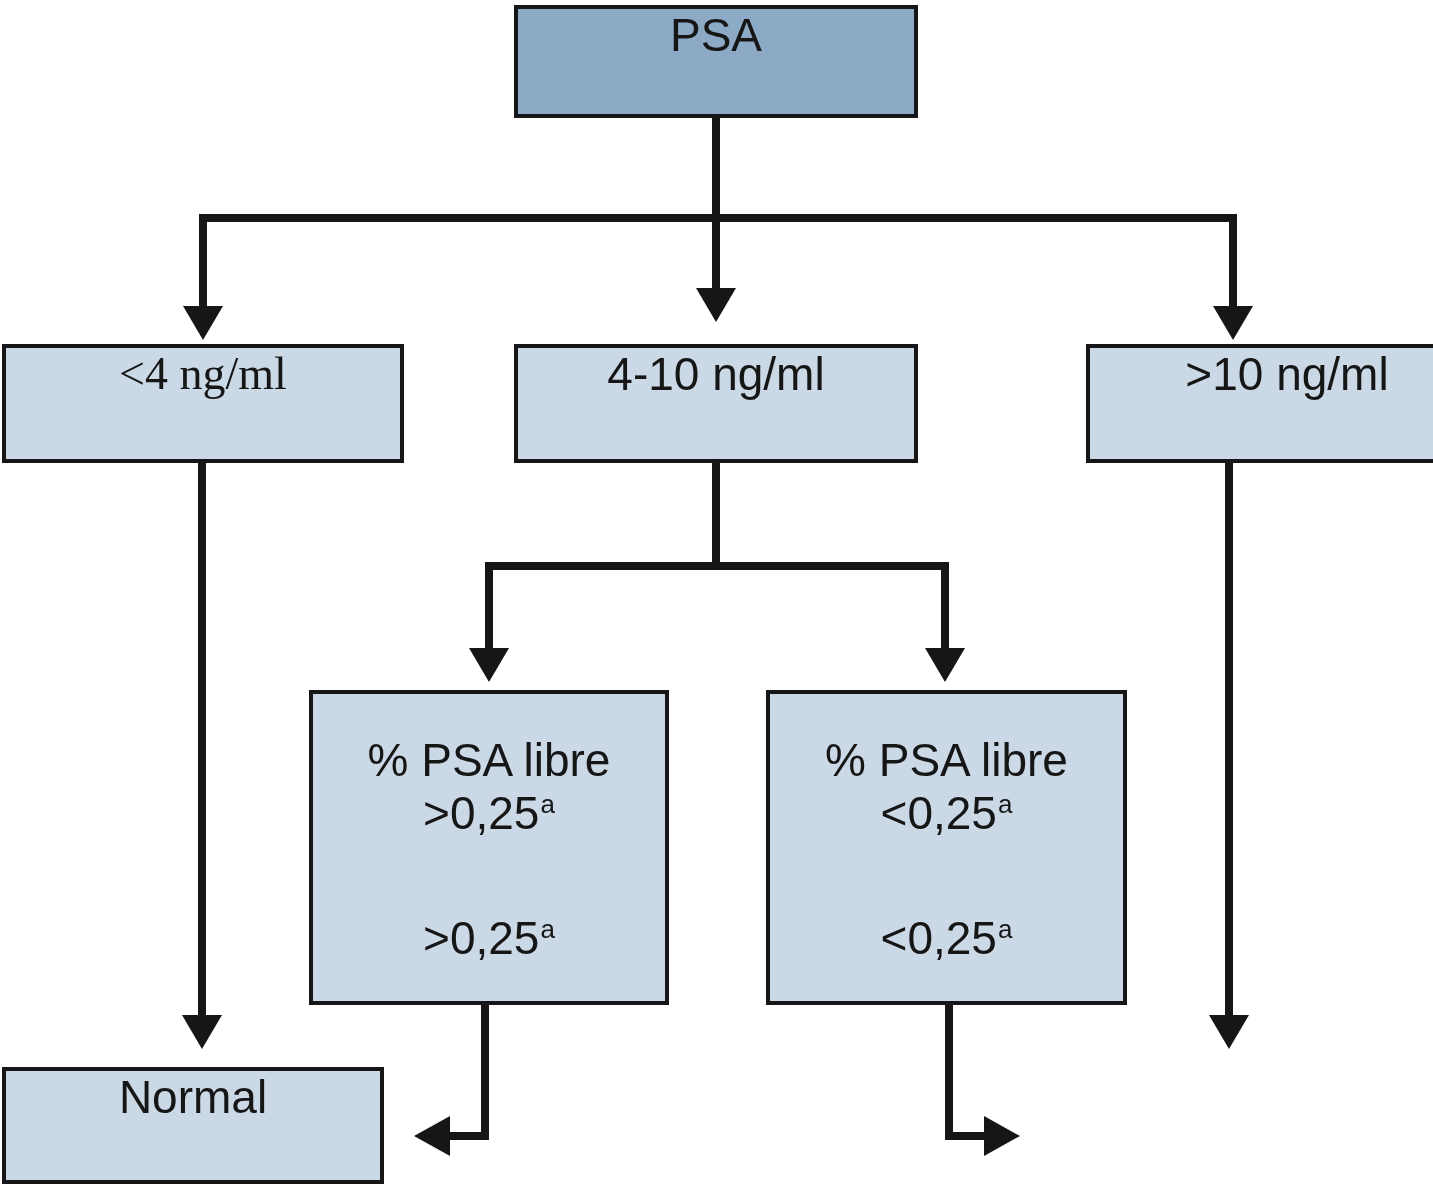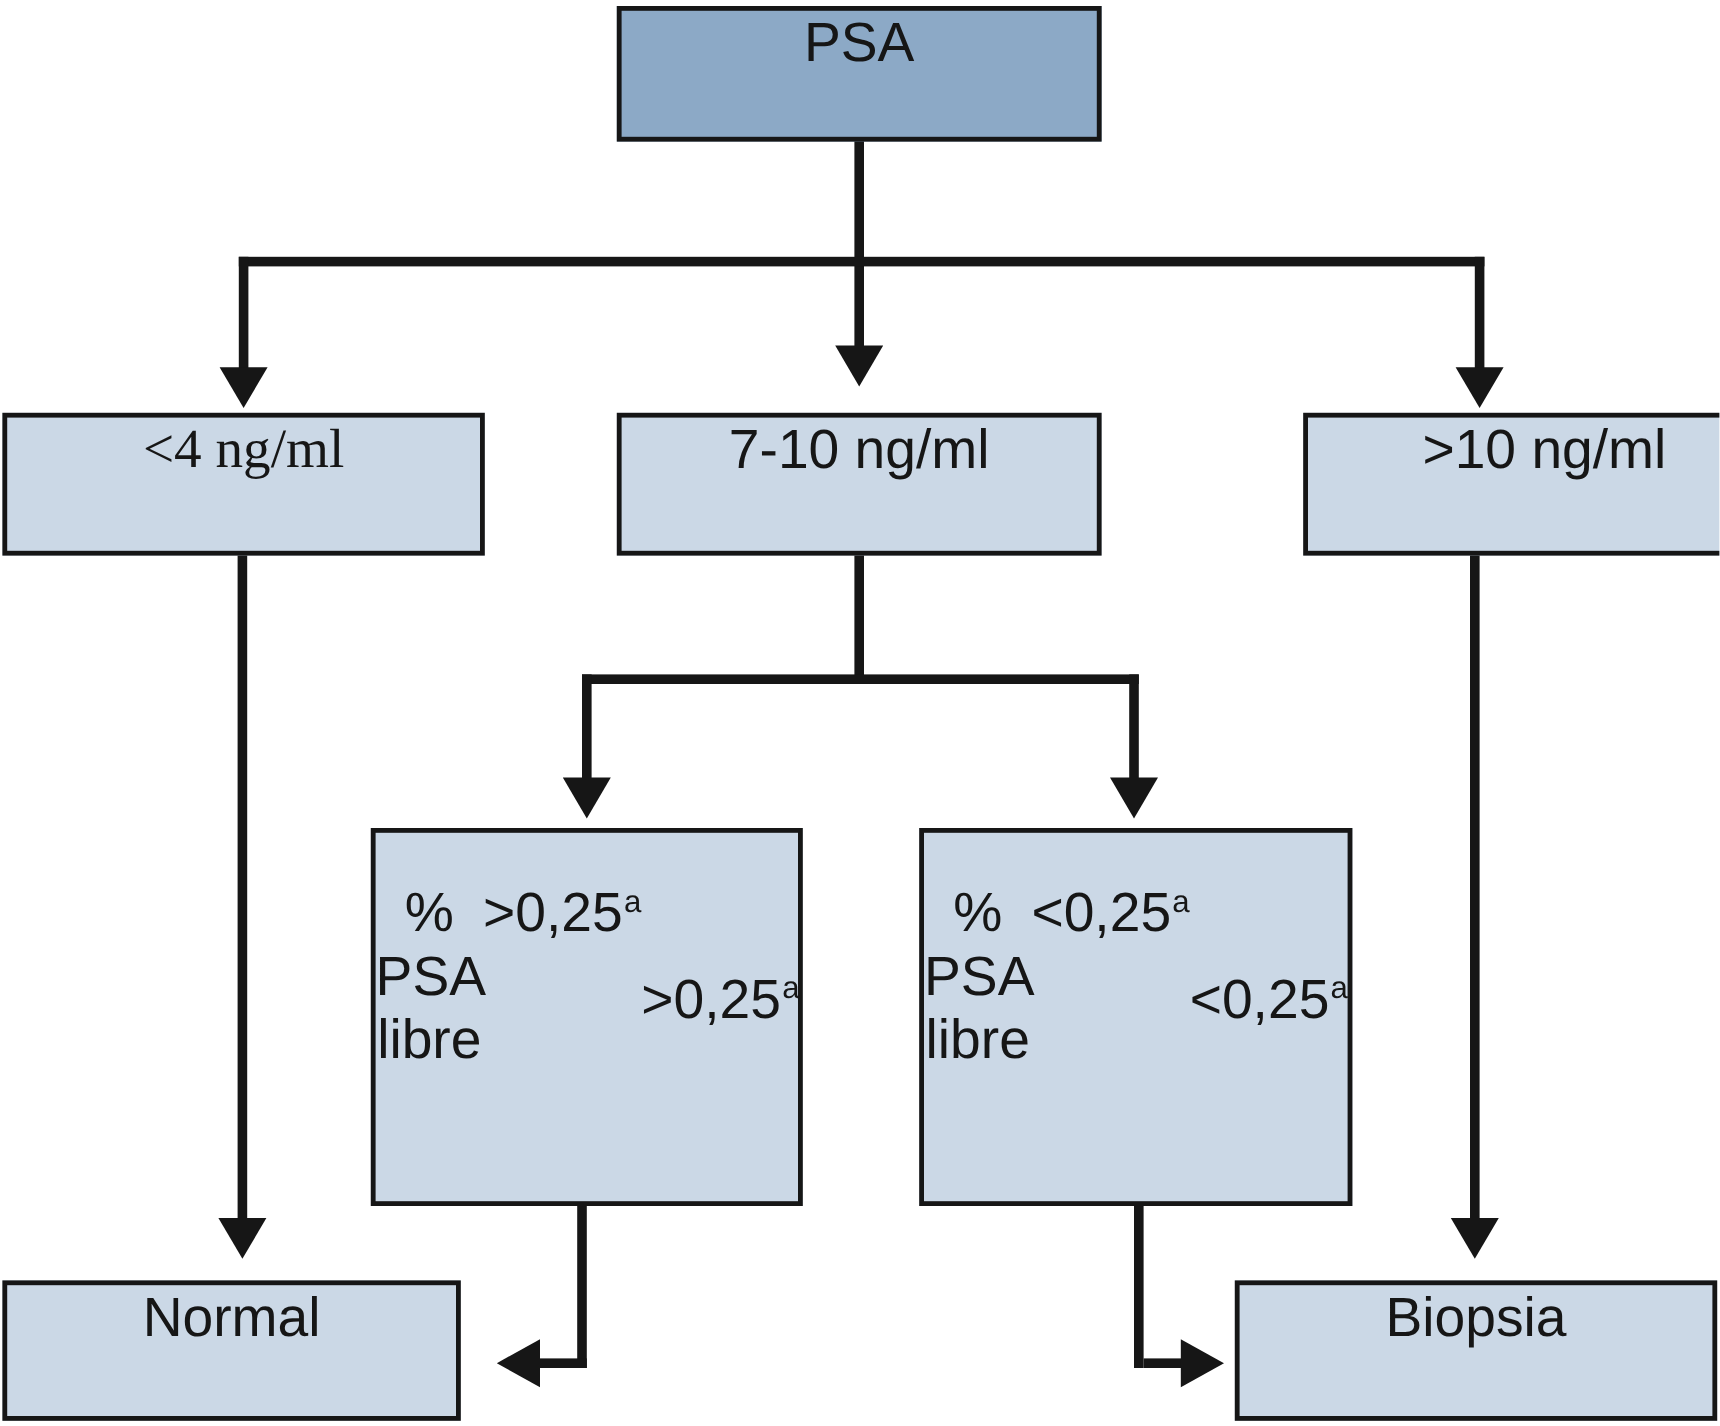--- a/index.html
+++ b/index.html
@@ -26,21 +26,21 @@
     border: 4px solid var(--border);
     background: var(--node-fill);
     display: flex;
     justify-content: center;
     font-size: 46px;
     line-height: 1.15;
     color: var(--text);
   }
   .node.root { background: var(--root-fill); }
   .node.tall {
-    flex-direction: row;
+    flex-direction: column;
     justify-content: flex-start;
     padding-top: 40px;
   }
   .node.tall .t-line { display: block; text-align: center; }
   .node.tall .gap2 { margin-top: 72px; }
   .sup {
     font-size: 26px;
     position: relative;
     top: -16px;
     margin-left: 1px;
@@ -132,21 +132,21 @@
 
   <div class="node root" id="node-psa">
     <span>PSA</span>
   </div>
 
   <div class="node" id="node-lt4">
     <span>&lt;4 ng/ml</span>
   </div>
 
   <div class="node" id="node-mid">
-    <span>7-10 ng/ml</span>
+    <span>4-10 ng/ml</span>
   </div>
 
   <div class="node" id="node-gt10">
     <span>&gt;10 ng/ml</span>
   </div>
 
   <div class="node tall" id="node-free-hi">
     <span class="t-line">% PSA libre</span>
     <span class="t-line"><span>&gt;0,25</span><span class="sup">a</span></span>
     <span class="t-line gap2"><span>&gt;0,25</span><span class="sup">a</span></span>
@@ -155,17 +155,14 @@
   <div class="node tall" id="node-free-lo">
     <span class="t-line">% PSA libre</span>
     <span class="t-line"><span>&lt;0,25</span><span class="sup">a</span></span>
     <span class="t-line gap2"><span>&lt;0,25</span><span class="sup">a</span></span>
   </div>
 
   <div class="node" id="node-normal">
     <span>Normal</span>
   </div>
 
-  <div class="node" id="node-biopsia">
-    <span>Biopsia</span>
-  </div>
 
 </div>
 
 </body></html>

